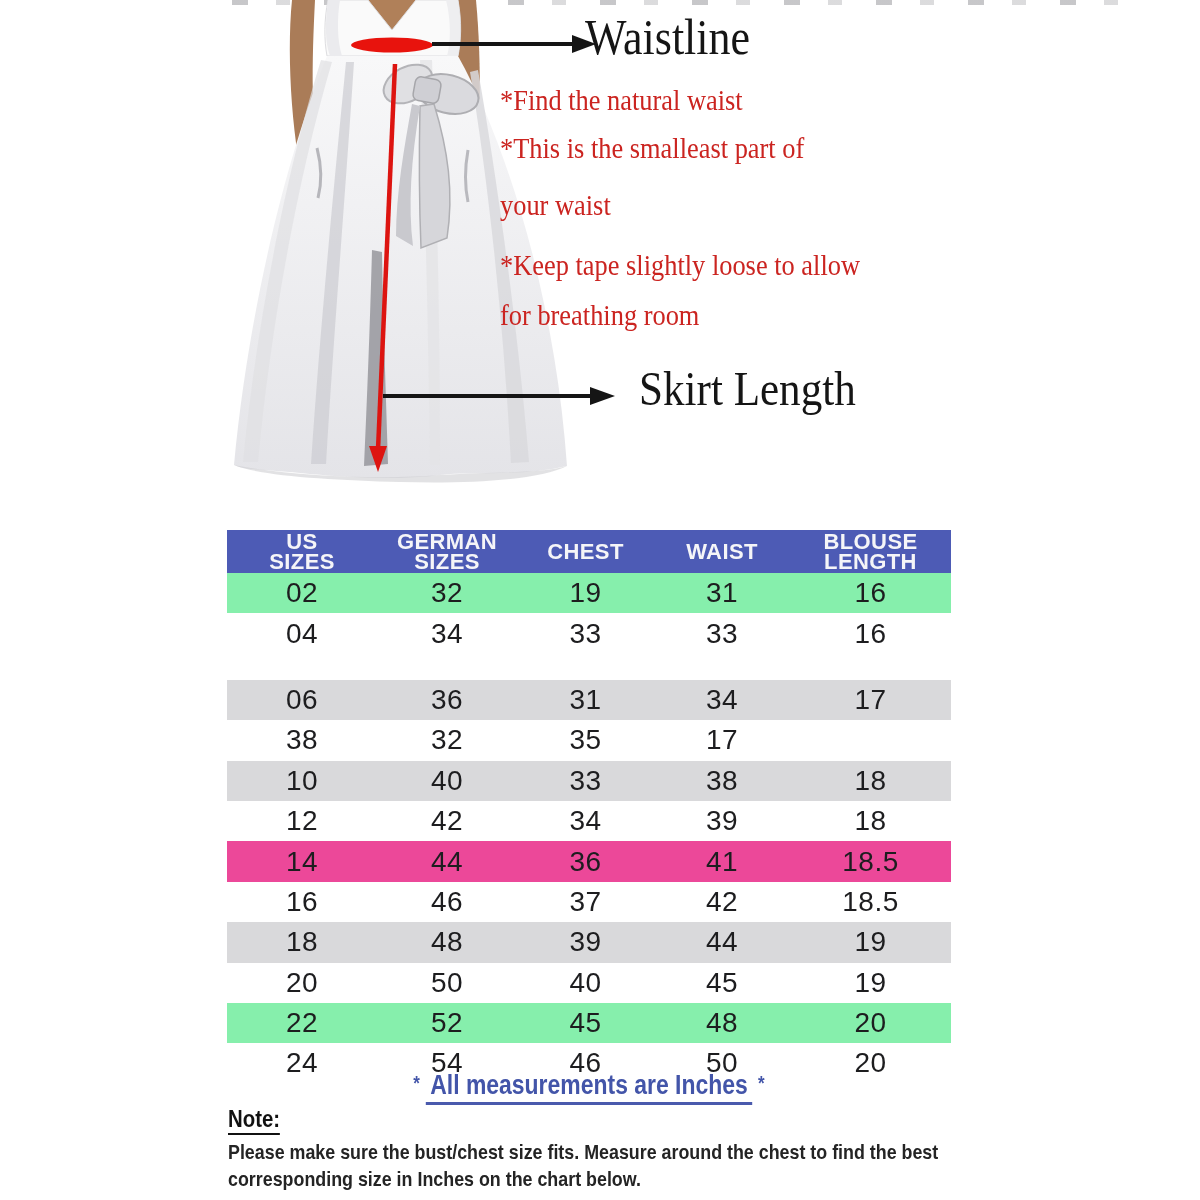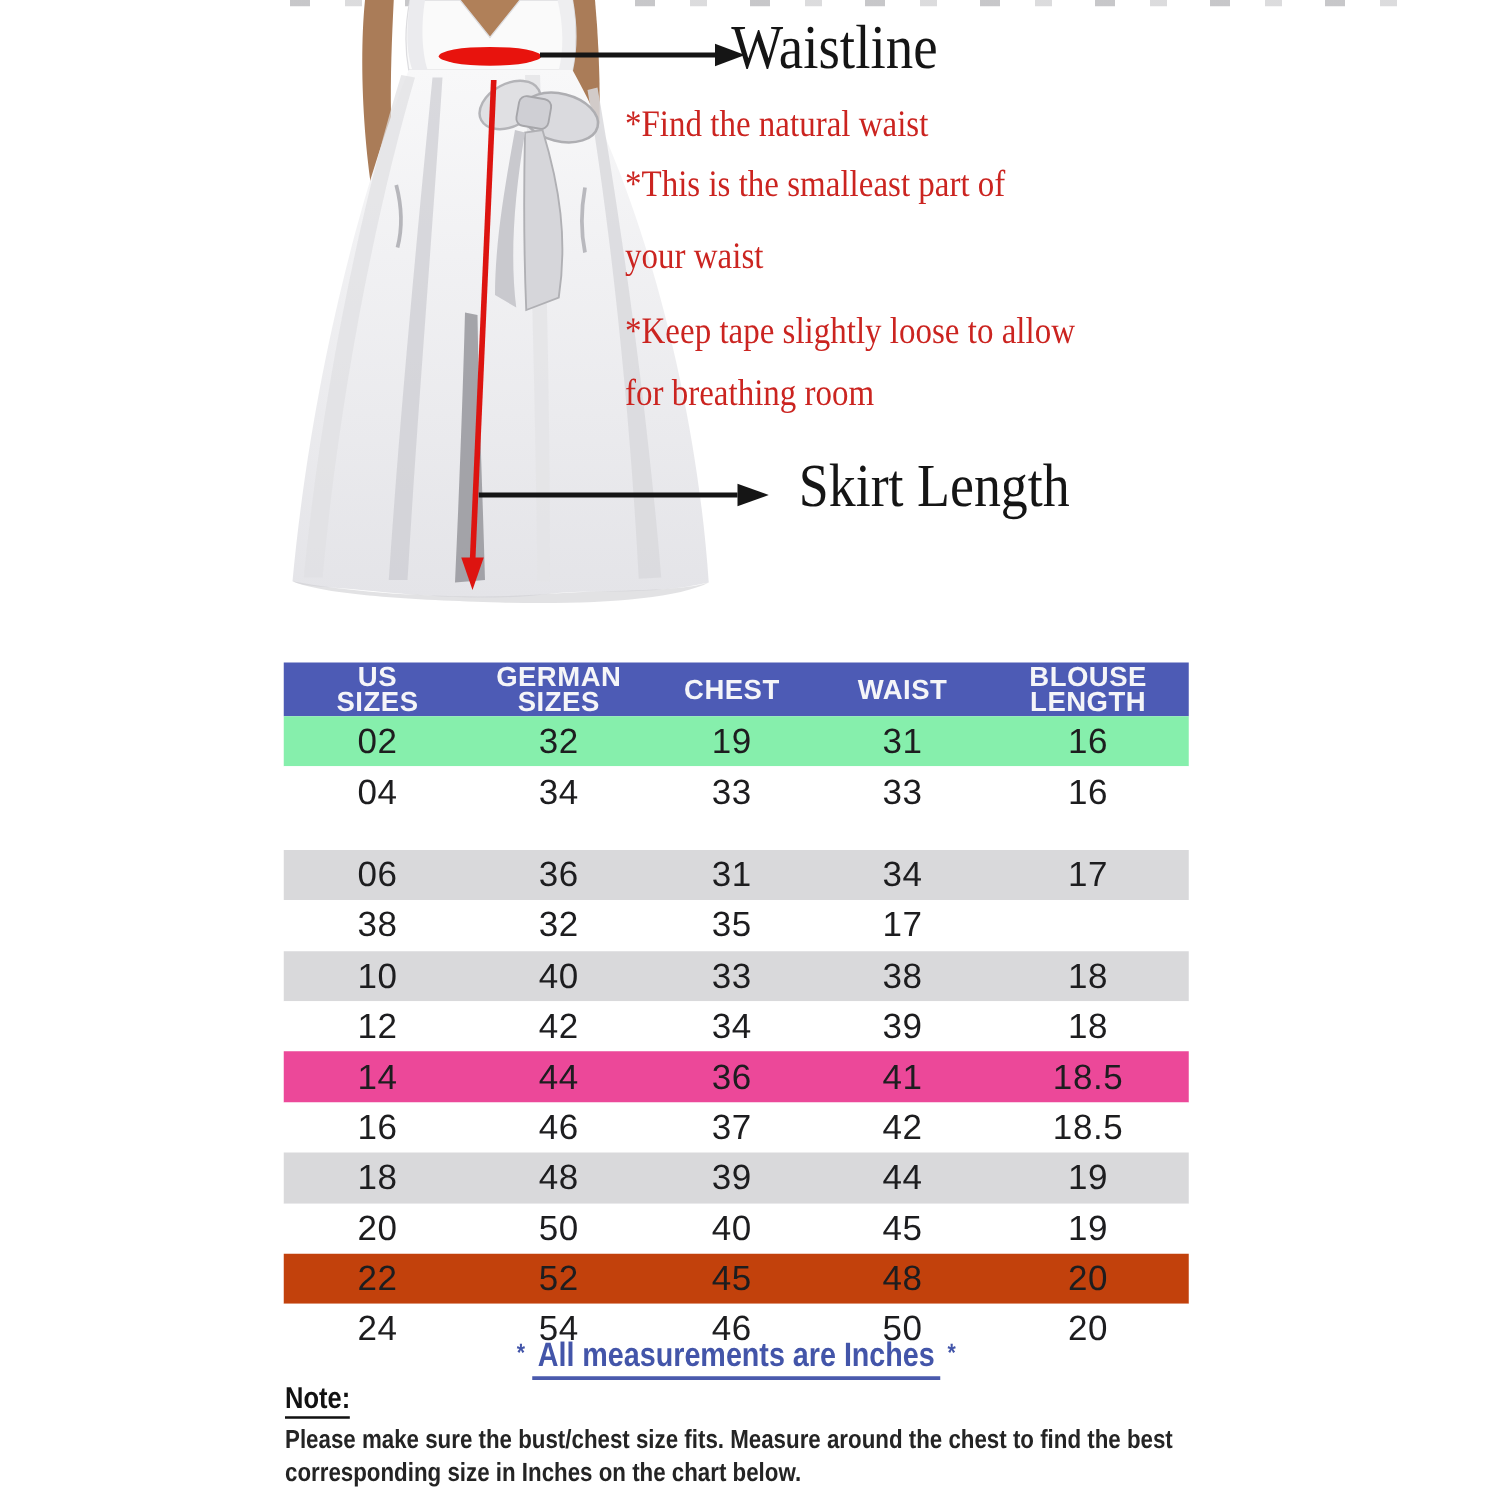--- a/index.html
+++ b/index.html
@@ -208,21 +208,21 @@
           <div class="td">44</div>
           <div class="td">19</div>
         </div>
         <div class="tr">
           <div class="td">20</div>
           <div class="td">50</div>
           <div class="td">40</div>
           <div class="td">45</div>
           <div class="td">19</div>
         </div>
-        <div class="tr stripe" style="background: #c2410c;">
+        <div class="tr stripe" style="background: #86efac;">
           <div class="td">22</div>
           <div class="td">52</div>
           <div class="td">45</div>
           <div class="td">48</div>
           <div class="td">20</div>
         </div>
         <div class="tr">
           <div class="td">24</div>
           <div class="td">54</div>
           <div class="td">46</div>

